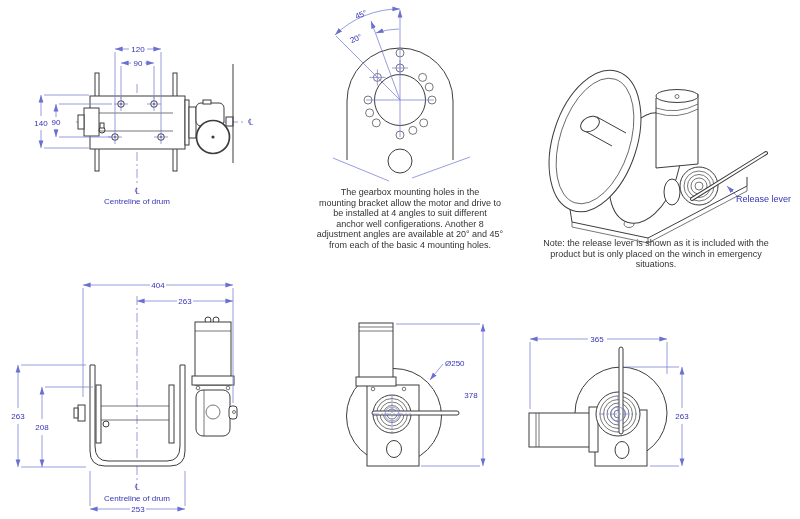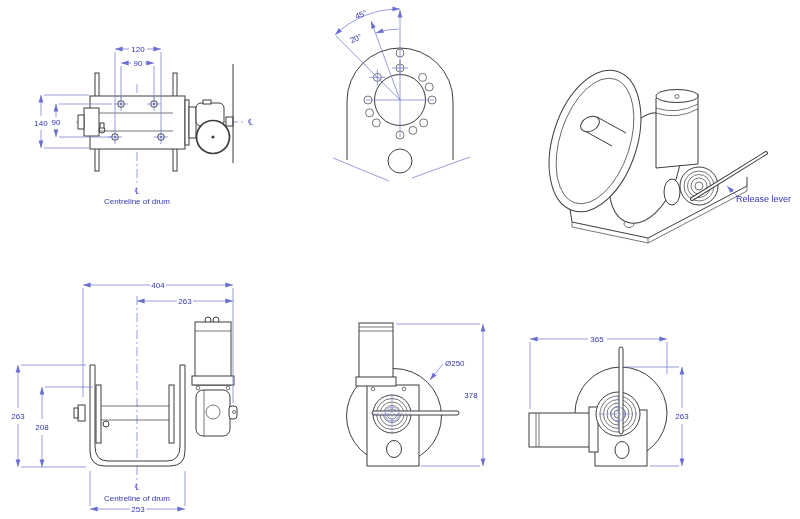--- a/index.html
+++ b/index.html
@@ -305,15 +305,24 @@
       <line class="dim" x1="625" y1="367" x2="679" y2="367"></line>
       <line class="dim" x1="650" y1="466" x2="679" y2="466"></line>
       <line class="dim" x1="682" y1="367" x2="682" y2="408" marker-start="url(#ar)"></line>
       <line class="dim" x1="682" y1="424" x2="682" y2="466" marker-end="url(#ar)"></line>
       <text class="dt" x="682" y="419" text-anchor="middle">263</text>
     </g>
   </g>
 </svg>
 
 
-
+<div class="caption" style="left:290px;top:187px;width:240px;">The gearbox mounting holes in the
+mounting bracket allow the motor and drive to
+be installed at 4 angles to suit different
+anchor well configerations. Another 8
+adjustment angles are available at 20° and 45°
+from each of the basic 4 mounting holes.</div>
+
+<div class="caption" style="left:528px;top:238px;width:256px;">Note: the release lever is shown as it is included with the
+product but is only placed on the winch in emergency
+situations.</div>
 
 </div>
 
 </body></html>

